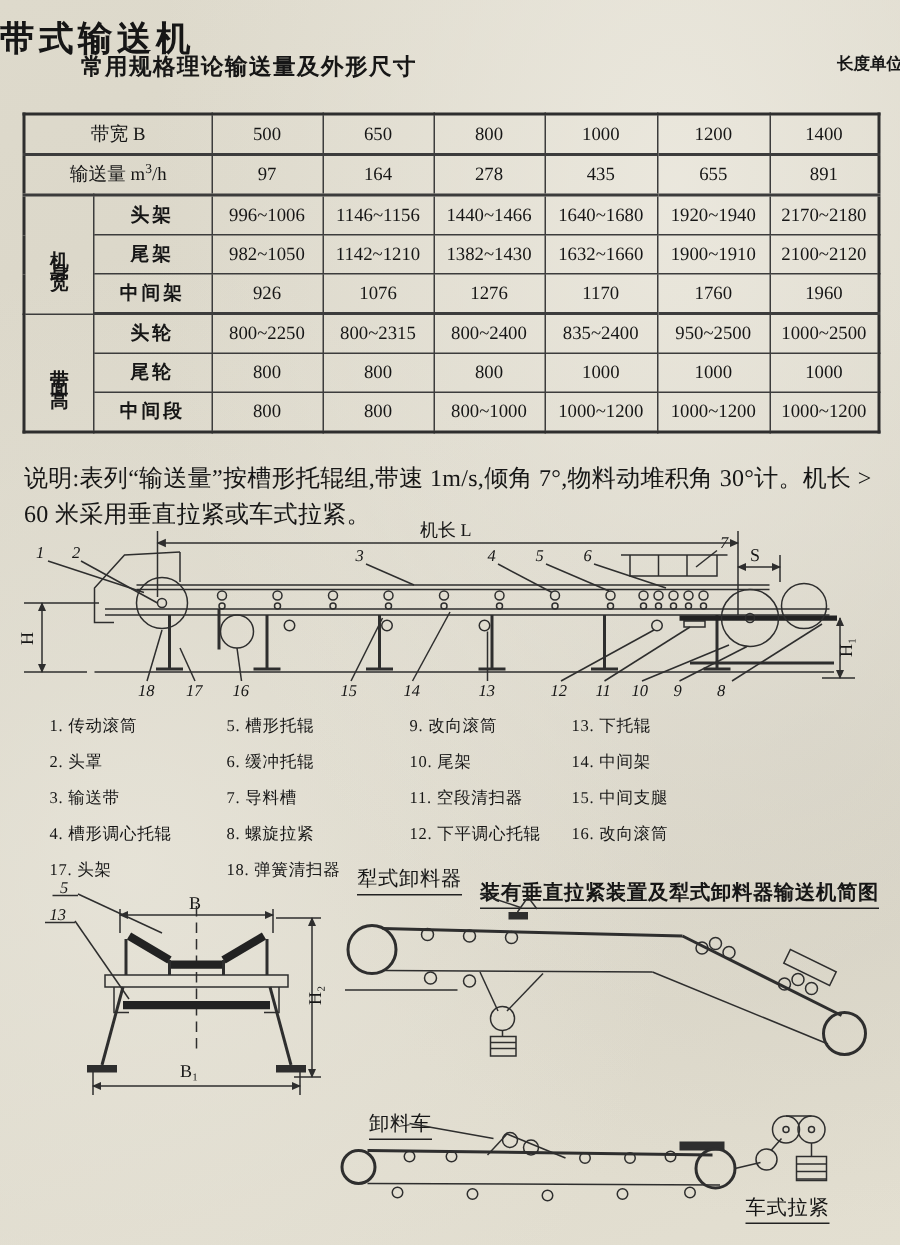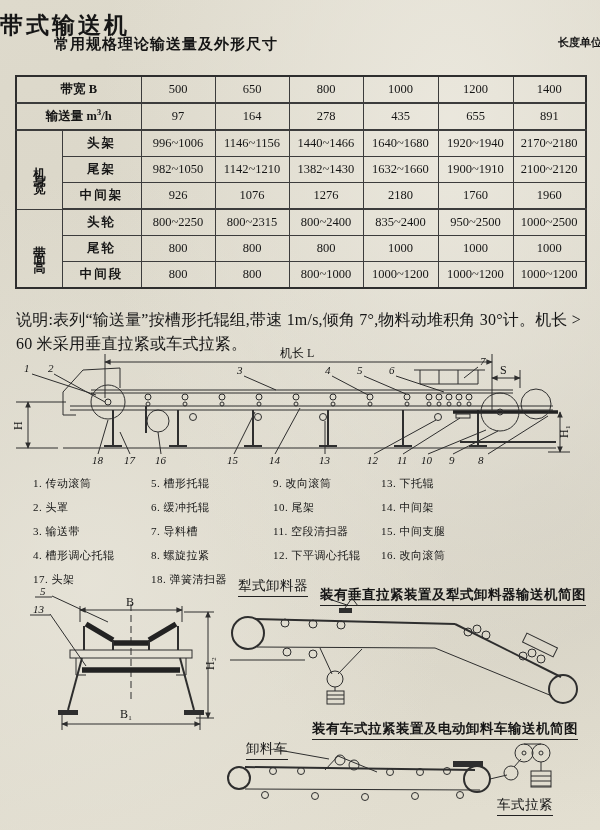--- a/index.html
+++ b/index.html
@@ -34,21 +34,21 @@
     font-size:12.5px;
   }
   table.spec td{
     border:1.2px solid #3c3c3c;
     text-align:center;vertical-align:middle;
     height:25px;padding:0 1px;
     white-space:nowrap;overflow:hidden;
   }
   table.spec{border:2px solid #2e2e2e;}
   tr.sep td{border-bottom-width:2px;}
-  td.lbl{font-weight:bold;}
+  td.lbl{font-weight:normal;}
   td.rowlbl{font-weight:bold;letter-spacing:2px;}
   .vlabel{
     writing-mode:vertical-lr;text-orientation:upright;
     letter-spacing:7px;font-weight:bold;display:inline-block;line-height:1;
   }
   sup{font-size:9px;}
   .note{
     position:absolute;top:308px;left:16px;width:572px;
     font-size:16px;line-height:1.5;letter-spacing:.2px;
   }
@@ -130,21 +130,21 @@
       <td>1382~1430</td>
       <td>1632~1660</td>
       <td>1900~1910</td>
       <td>2100~2120</td>
     </tr>
     <tr class="sep">
       <td class="rowlbl">中间架</td>
       <td>926</td>
       <td>1076</td>
       <td>1276</td>
-      <td>2180</td>
+      <td>1170</td>
       <td>1760</td>
       <td>1960</td>
     </tr>
     <tr>
       <td rowspan="3"><span class="vlabel">带面高</span></td>
       <td class="rowlbl">头轮</td>
       <td>800~2250</td>
       <td>800~2315</td>
       <td>800~2400</td>
       <td>835~2400</td>
@@ -449,21 +449,20 @@
 
     <line class="ln" x1="95" y1="74" x2="107" y2="100"></line>
     <line class="ln" x1="137" y1="75" x2="113" y2="100"></line>
     <circle class="ln" cx="110" cy="105" r="8"></circle>
     <line class="ln" x1="110" y1="113" x2="110" y2="117"></line>
     <rect class="ln" x="102" y="117" width="17" height="13"></rect>
     <line class="ln" x1="102" y1="121" x2="119" y2="121"></line>
     <line class="ln" x1="102" y1="125" x2="119" y2="125"></line>
   </svg>
 
-  <div class="caption" style="left:312px;top:720px;">装有车式拉紧装置及电动卸料车输送机简图</div>
   <div class="caption" style="left:246px;top:740px;font-weight:normal;">卸料车</div>
   <div class="caption" style="left:497px;top:796px;font-weight:normal;">车式拉紧</div>
   <svg style="left:225px;top:715px;" width="372" height="112" viewBox="0 0 372 112">
     <line class="ln" x1="48" y1="34" x2="104" y2="44"></line>
 
     <circle class="ln2" cx="14" cy="63" r="11"></circle>
     <line class="ln2" x1="20" y1="52" x2="250" y2="55"></line>
     <line class="ln" x1="20" y1="74" x2="255" y2="75"></line>
 
     <circle class="ln" cx="115" cy="45" r="5"></circle>

